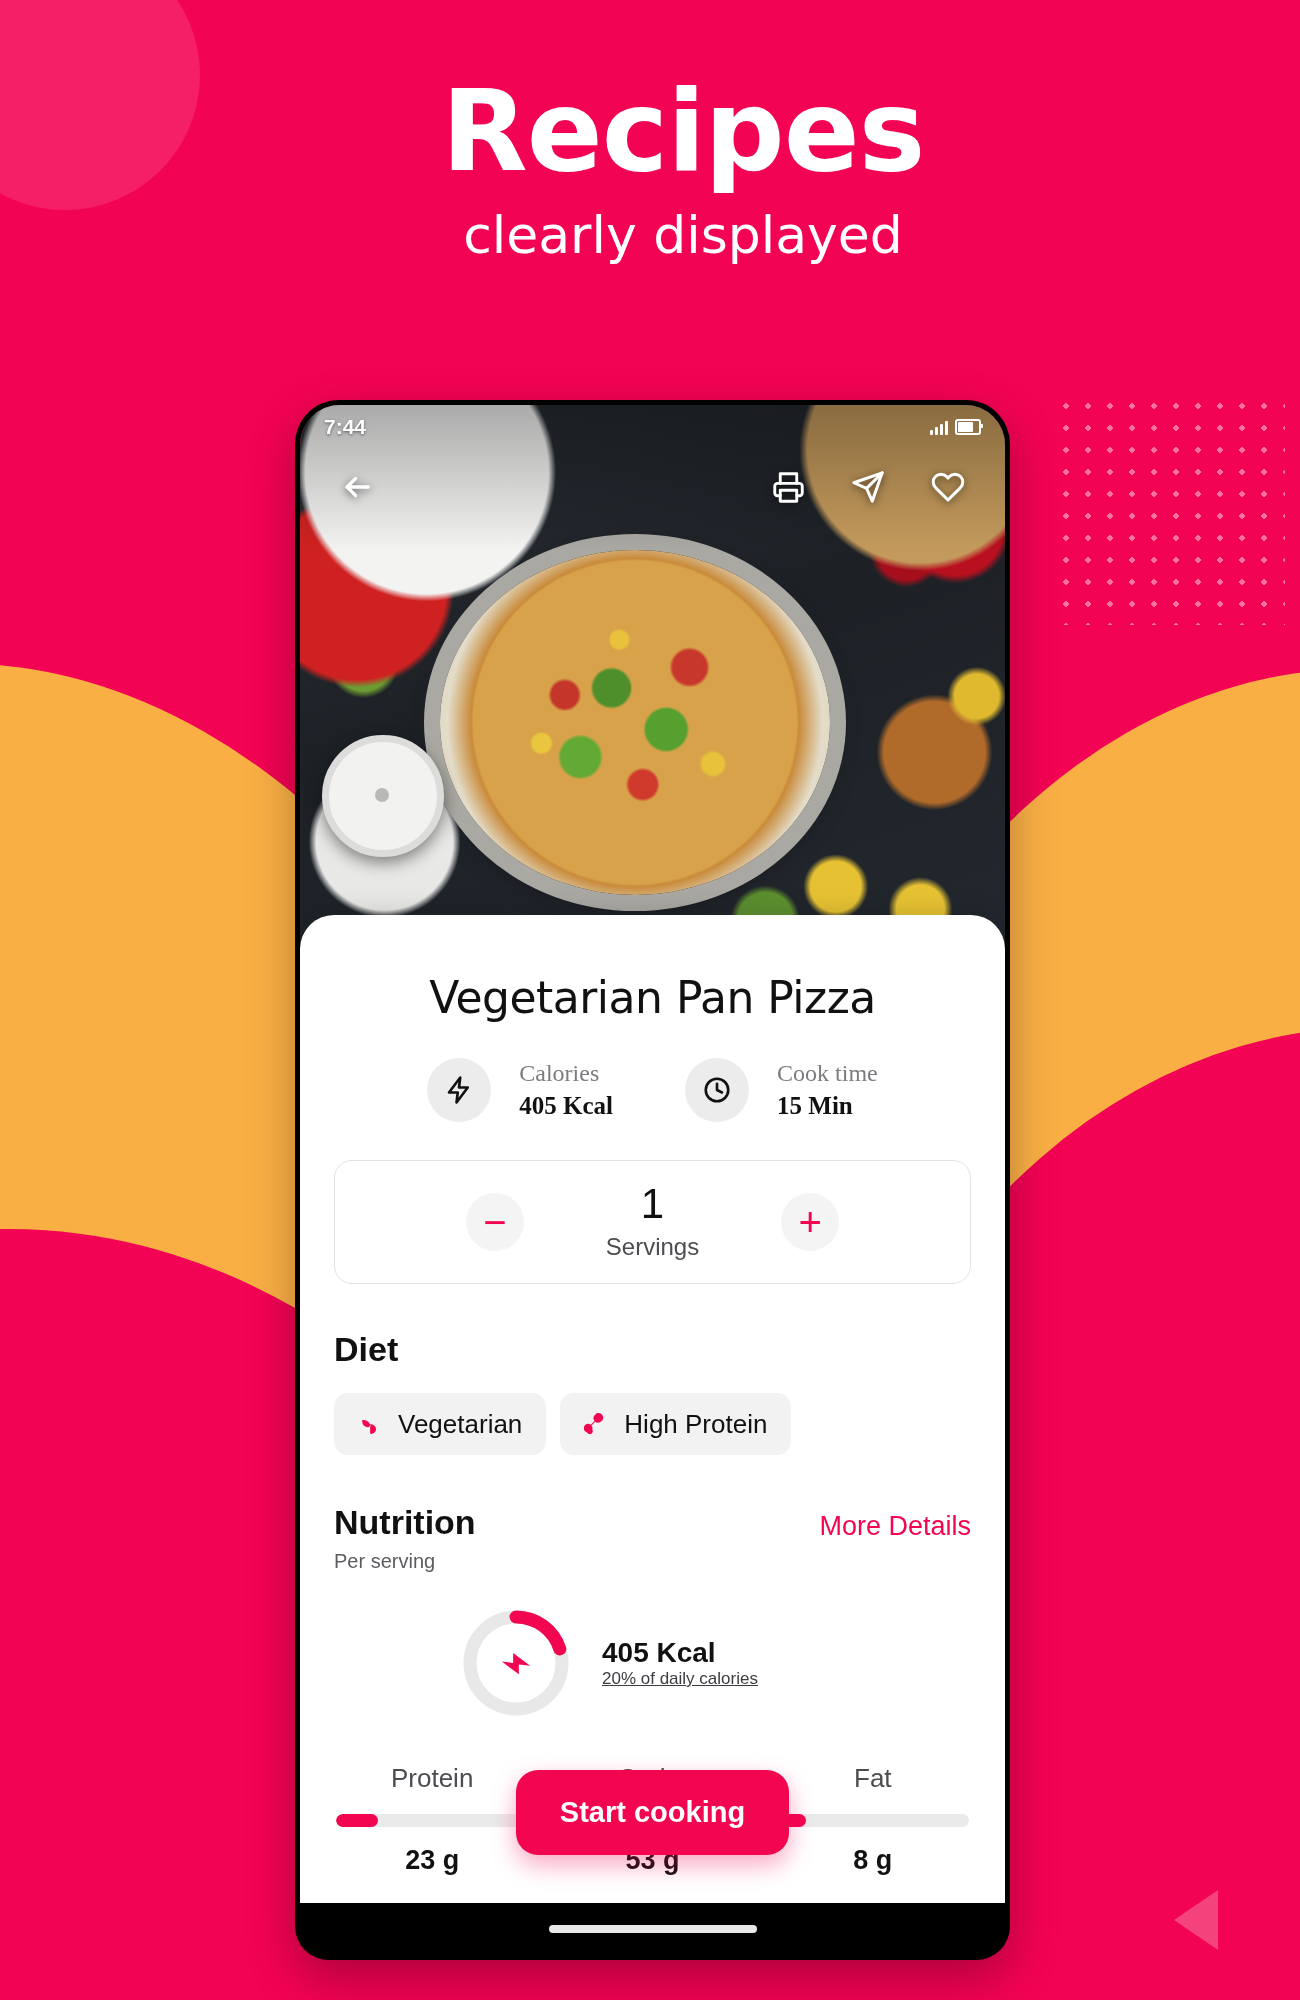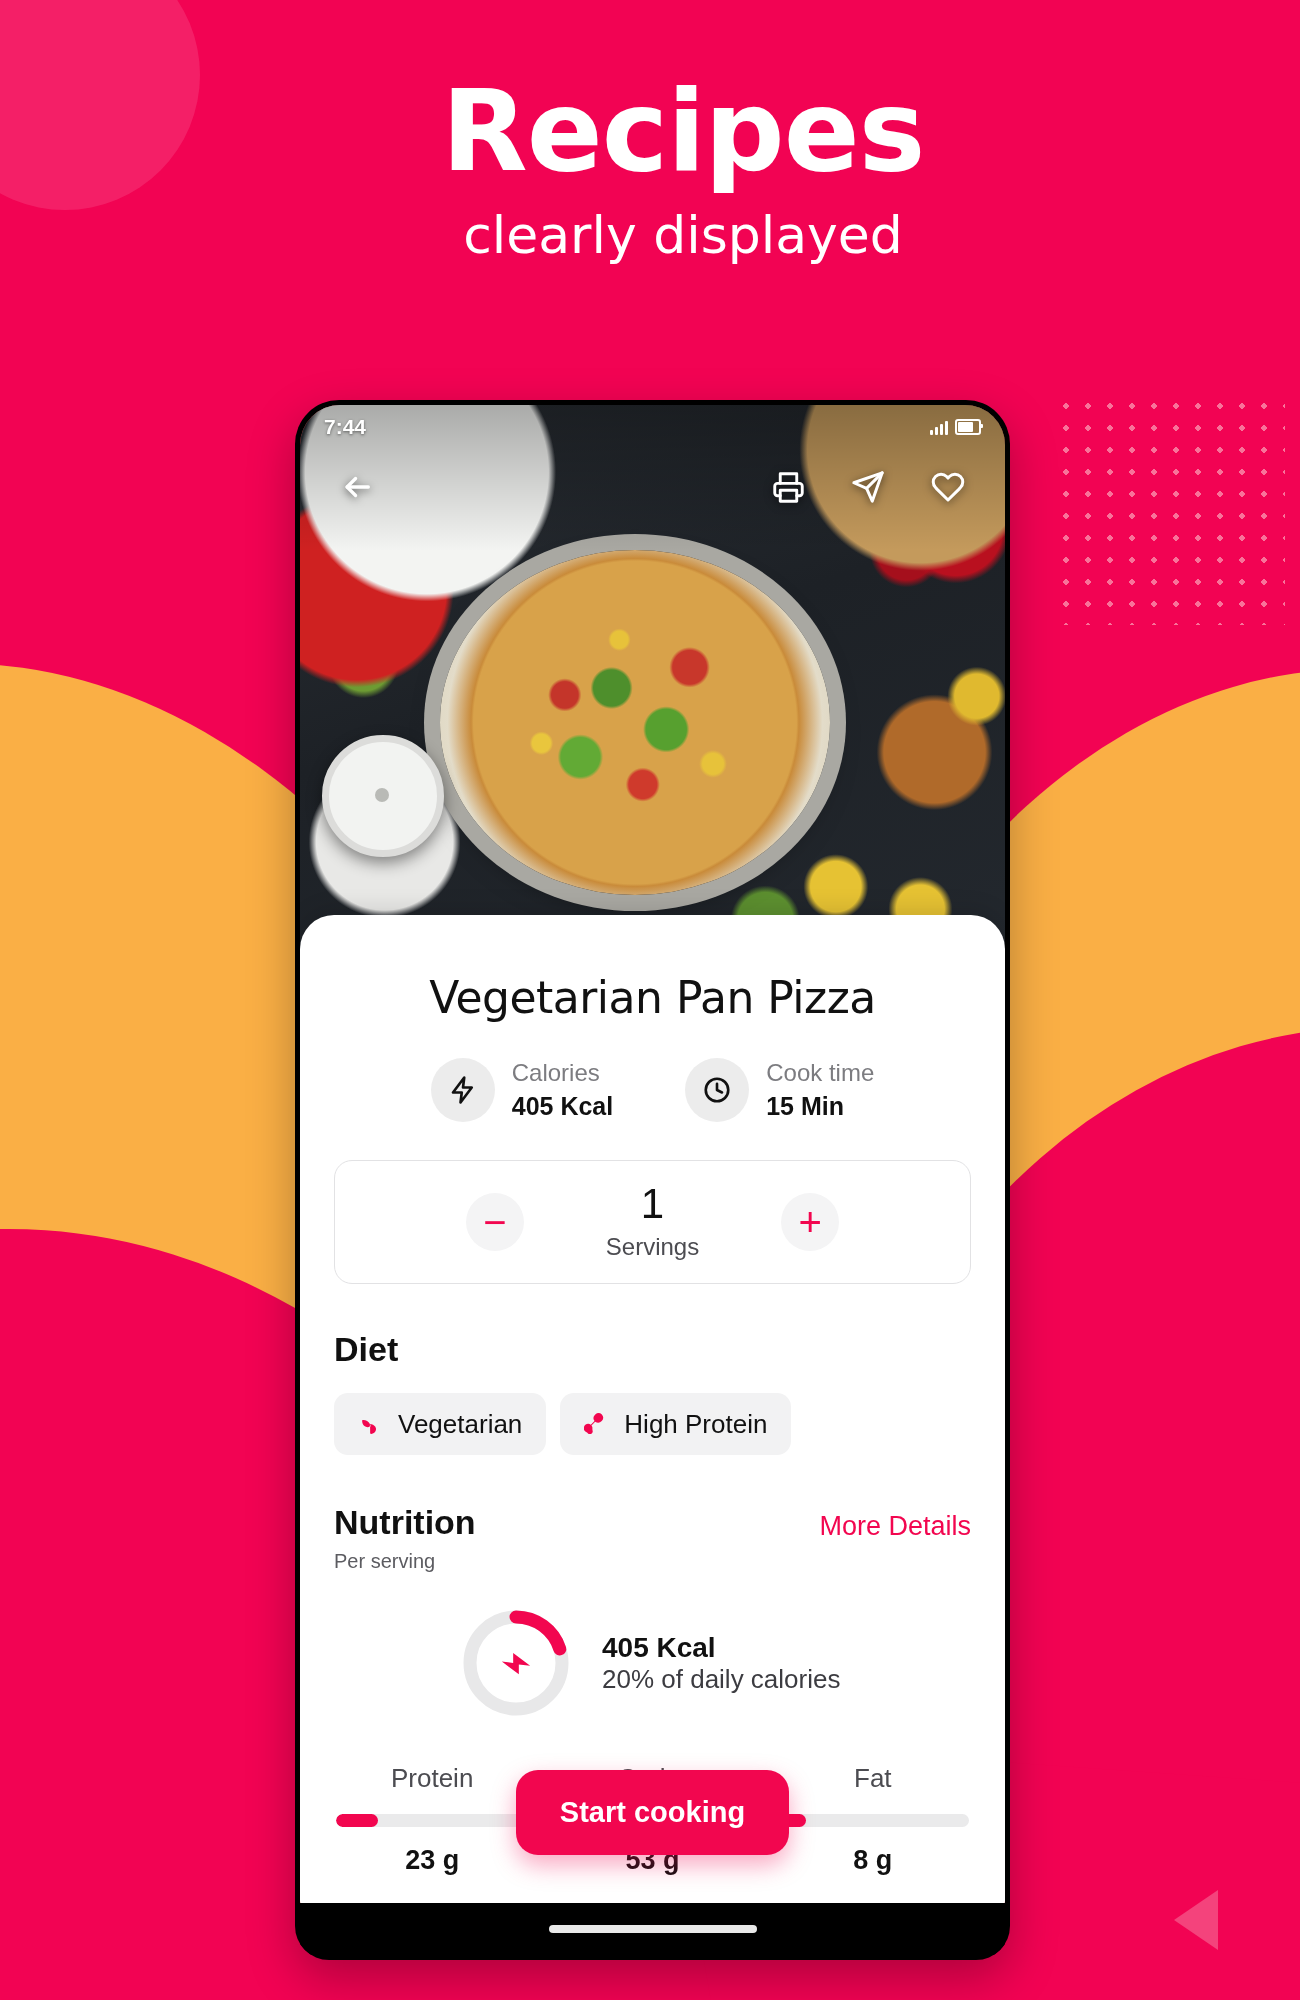--- a/index.html
+++ b/index.html
@@ -154,21 +154,21 @@
     padding:0 0 0 0;box-sizing:border-box;min-height:1000px;
     box-shadow:0 -6px 22px rgba(0,0,0,.12);
   }
   .recipe-title{
     margin:16px;padding:42px 36px 0;text-align:center;
     font-family:"DejaVu Sans",sans-serif;
     font-size:44px;font-weight:400;color:#111;line-height:1.15;letter-spacing:-.5px;
   }
 
   .stats{display:flex;justify-content:center;gap:72px;margin-top:34px;}
-  .stat{display:flex;align-items:center;gap:17px;}
+  .stat{display:flex;align-items:center;gap:28px;font-family:Liberation Serif, serif;}
   .stat-ic{
     width:64px;height:64px;border-radius:50%;background:#ECECEC;
     display:flex;align-items:center;justify-content:center;color:#111;flex:0 0 auto;
   }
   .stat-lab{font-size:24px;color:#7C7C80;line-height:1.25;}
   .stat-val{font-size:25px;color:#111;font-weight:700;line-height:1.3;margin-top:2px;}
 
   .stepper{
     margin:38px 34px 0;border:1.5px solid #E2E2E4;border-radius:18px;height:122px;
     display:flex;align-items:center;justify-content:center;gap:82px;
@@ -202,21 +202,21 @@
     font-size:27px;color:#F2064F;font-weight:500;cursor:pointer;white-space:nowrap;
   }
 
   .cal-row{display:flex;align-items:center;gap:30px;margin:34px 0 0 160px;}
   .ring{position:relative;width:112px;height:112px;flex:0 0 auto;}
   .ring svg{display:block;transform:rotate(-90deg);}
   .ring .bolt{
     position:absolute;inset:0;display:flex;align-items:center;justify-content:center;color:#F2064F;
   }
   .cal-val{font-size:28px;font-weight:700;color:#111;}
-  .cal-sub{font-size:26px;color:#3C3C41;}
+  .cal-sub{font-size:17px;color:#3C3C41;text-decoration:underline;}
 
   .macros{display:flex;margin:44px 22px 0;}
   .macro{flex:1;text-align:center;padding:0 14px;box-sizing:border-box;}
   .macro-lab{font-size:26px;color:#4C4C51;}
   .track{height:13px;border-radius:7px;background:#EAEAEB;margin:20px 0 0;overflow:hidden;}
   .track i{display:block;height:13px;border-radius:7px;background:#F2064F;}
   .macro-val{font-size:27px;font-weight:700;color:#111;margin-top:18px;}
 
   .cta-wrap{position:absolute;left:0;top:1365px;width:705px;text-align:center;z-index:8;}
   .cta{

